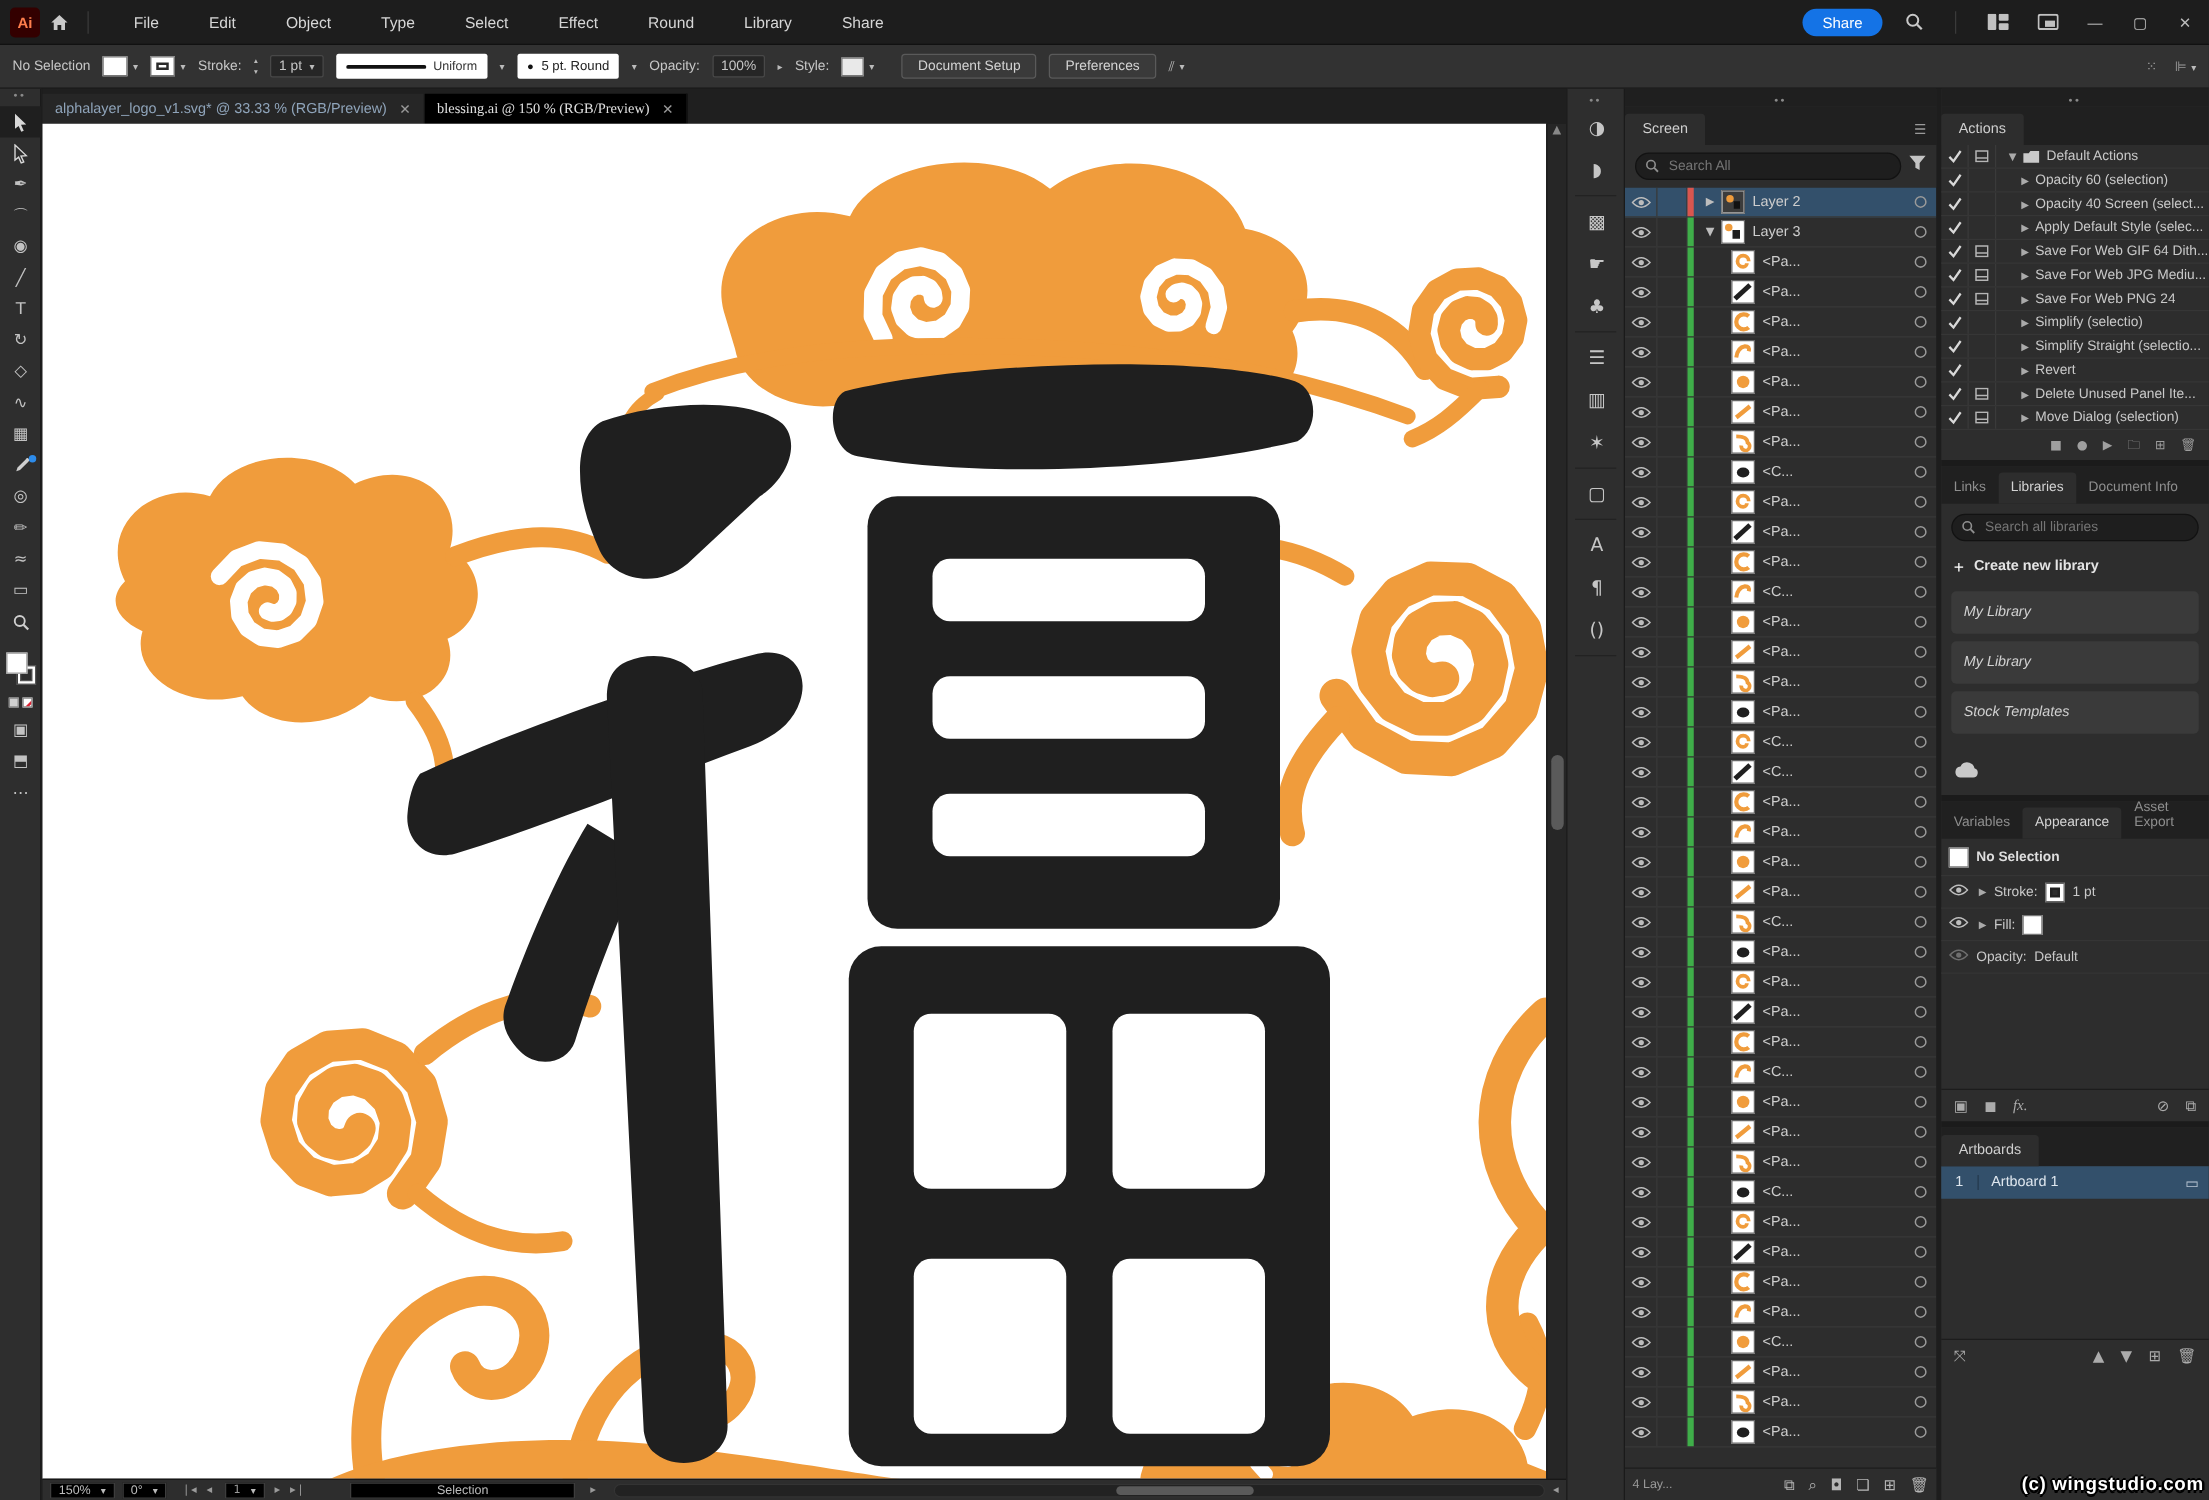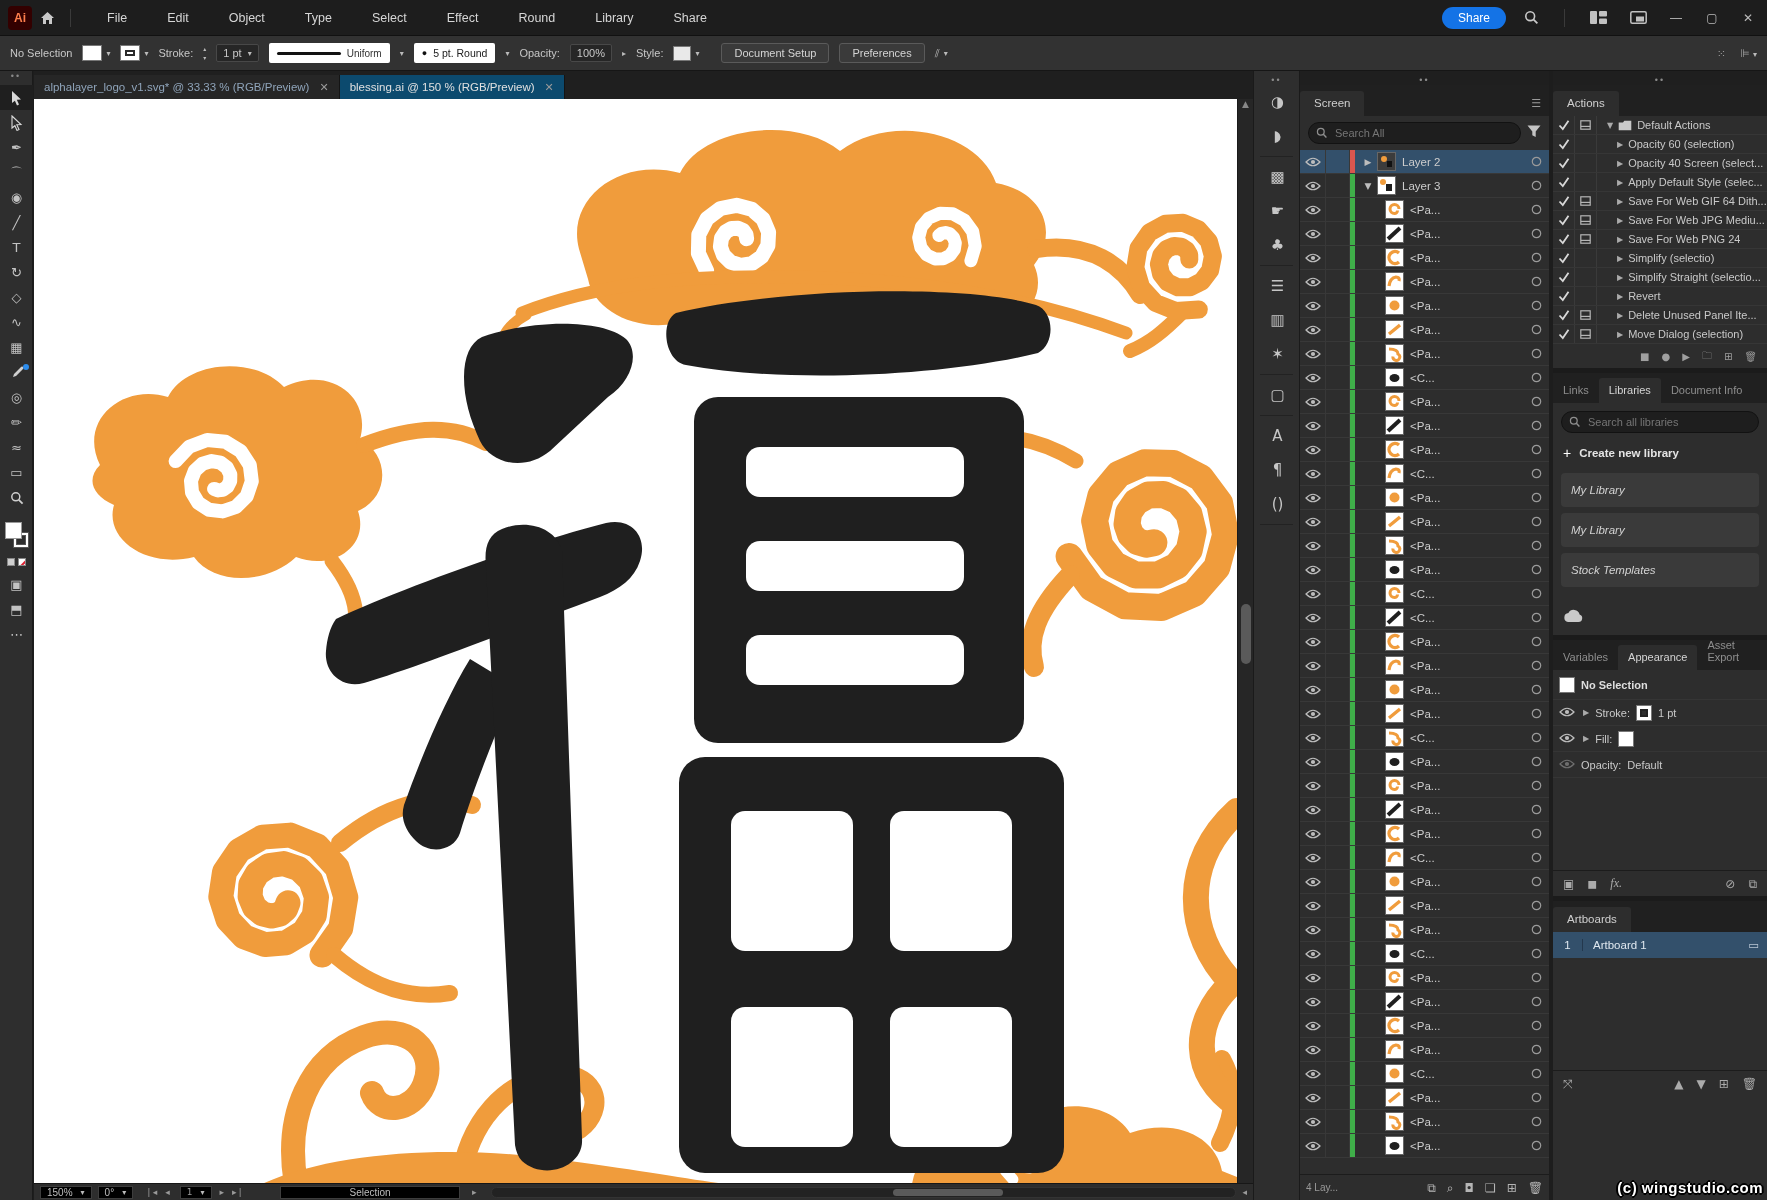--- a/index.html
+++ b/index.html
@@ -42,21 +42,21 @@
      box-shadow:inset 0 0 0 2px #fff, inset 0 0 0 3px #555; border:1px solid #555;}
   #fs-fill { position:absolute; left:0; top:0; width:17px; height:17px; background:#fff; border:1px solid #999; }
   .minirow { display:flex; gap:3px; justify-content:center; margin-top:8px; }
   .mini { width:8px; height:8px; border:1px solid #888; position:relative; }
   .mini.f { background:#cfcfcf; } .mini.n { background:#fff; overflow:hidden; }
   .mini.n::after { content:""; position:absolute; left:-2px; top:3px; width:14px; height:2px; background:#d23; transform:rotate(-45deg); }
   
   #tabbar { position:absolute; left:34px; top:71px; width:1219px; height:28px; background:#1f1f1f; display:flex; align-items:flex-end; }
   .doctab { height:24px; display:flex; align-items:center; gap:10px; padding:0 10px; font-size:11.5px;
     background:#262626; color:#8fa4ba; border-right:1px solid #141414; }
-  .doctab.active { background:#0c4a6e; color:#e0e0e0; }
+  .doctab.active { background:#000000; color:#e0e0e0;font-family:Liberation Serif, serif; }
   .doctab .x { color:#9a9a9a; font-size:11px; }
   #canvas { position:absolute; left:34px; top:99px; width:1203px; height:1084px; background:#ffffff; overflow:hidden; }
   #vscroll { position:absolute; left:1237px; top:99px; width:16px; height:1084px; background:#262626; border-left:1px solid #1a1a1a; }
   #vscroll .arrow { color:#888; font-size:9px; text-align:center; height:14px; font-family:"DejaVu Sans",sans-serif; }
   #vthumb { position:absolute; left:3px; top:505px; width:10px; height:60px; background:#5a5a5a; border-radius:5px; }
   
   #statusbar { position:absolute; left:34px; top:1183px; width:1219px; height:17px; background:#2d2d2d;
     border-top:1px solid #171717; display:flex; align-items:center; font-size:10px; color:#bdbdbd; }
   .sb-box { background:#000000; border:1px solid #3d3d3d; padding:0 6px; height:13px; display:flex; align-items:center; gap:8px; margin-left:6px; }
   .sb-nav { display:flex; gap:8px; margin-left:12px; color:#9a9a9a; font-family:"DejaVu Sans",sans-serif; font-size:9px; align-items:center; }

